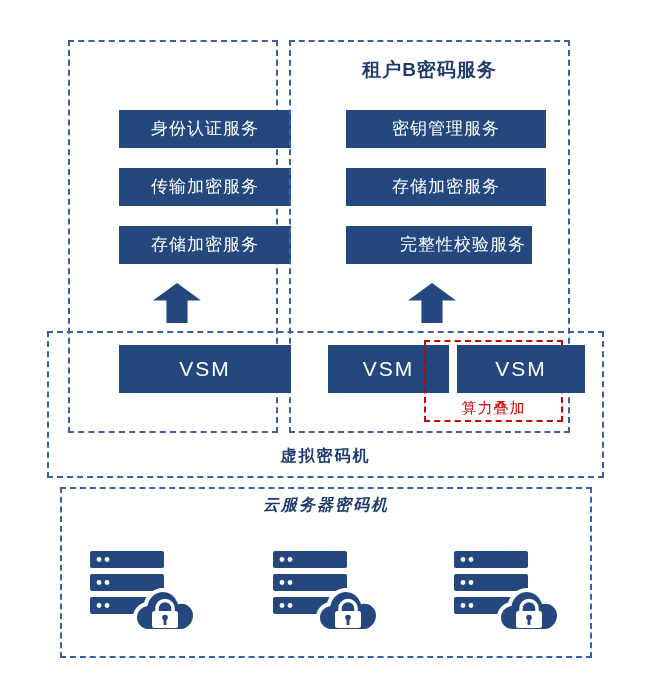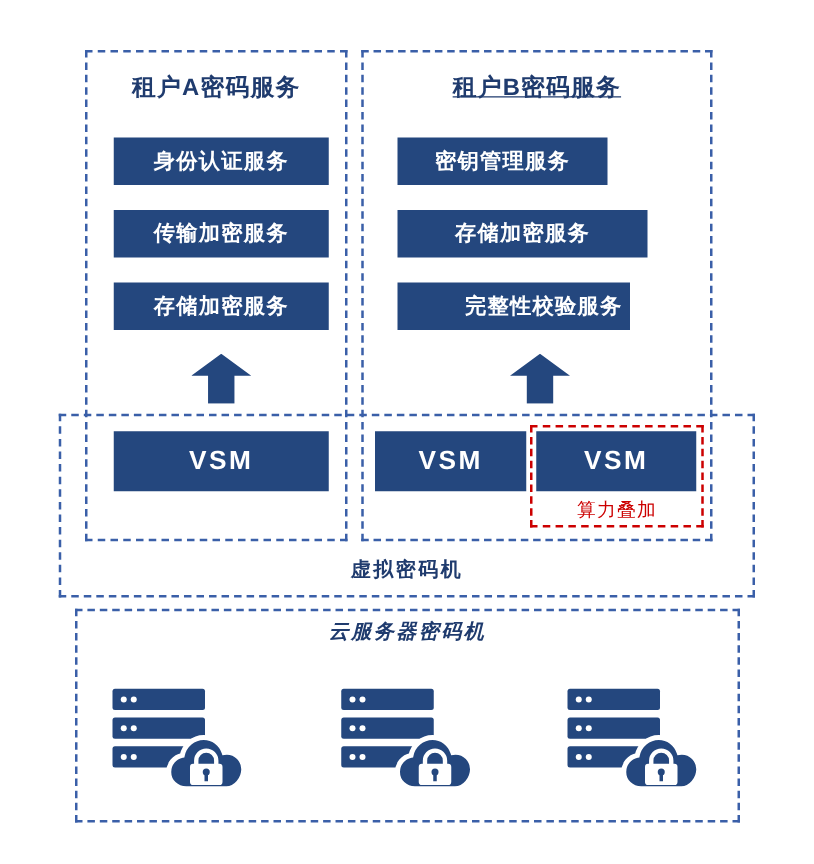--- a/index.html
+++ b/index.html
@@ -6,53 +6,52 @@
   html,body { background:#ffffff; }
   body { font-family:"Liberation Sans","DejaVu Sans",sans-serif; }
   .canvas {
     position:relative; width:651px; height:691px;
     background:#ffffff; overflow:hidden;
   }
   .dashed  { position:absolute; border:2px dashed #3A5FA8; background:transparent; }
   .red-dashed { position:absolute; border:2px dashed #CC0000; background:transparent; }
   .navy-box {
     position:absolute; background:#24477E; color:#ffffff;
-    font-weight:bold; text-align:center;
+    font-weight:normal; text-align:center;margin-left:28px;
   }
   .service { font-size:17px; height:38px; line-height:38px; letter-spacing:1px; }
   .vsm     { font-size:21px; height:48px; line-height:48px; letter-spacing:2px; }
   .title   { position:absolute; color:#1F3B6E; font-weight:bold; text-align:center; }
   .tenant-title { font-size:19px; letter-spacing:1px; }
   .layer-title  { font-size:16px; letter-spacing:2px; }
   .arrow-up {
     position:absolute; width:48px; height:40px; background:#24477E;
     clip-path:polygon(50% 0, 100% 44%, 72% 44%, 72% 100%, 28% 100%, 28% 44%, 0 44%);
   }
   .stack-label { position:absolute; color:#CC0000; font-weight:normal; font-size:15px; text-align:center; letter-spacing:1px; }
   .hsm-icon { position:absolute; width:112px; height:92px; }
   .hsm-icon svg { width:100%; height:100%; display:block; }
 </style>
 </head>
 <body>
 
 <div class="canvas">
 
   <div class="dashed" style="left:68px; top:40px; width:210px; height:393px;"></div>
-  <div class="title tenant-title" style="left:68px; top:57px; width:210px;">租户A密码服务</div>
 
   <div class="navy-box service" style="left:91px; top:110px; width:172px;">身份认证服务</div>
   <div class="navy-box service" style="left:91px; top:168px; width:172px;">传输加密服务</div>
   <div class="navy-box service" style="left:91px; top:226px; width:172px;">存储加密服务</div>
 
   <div class="arrow-up" style="left:153px; top:283px;"></div>
 
   <div class="dashed" style="left:289px; top:40px; width:281px; height:393px;"></div>
-  <div class="title tenant-title" style="left:289px; top:57px; width:281px;text-decoration:underline;">租户B密码服务</div>
+  <div class="title tenant-title" style="left:289px; top:57px; width:281px;">租户B密码服务</div>
 
-  <div class="navy-box service" style="left:318px; top:110px; width:168px;">密钥管理服务</div>
+  <div class="navy-box service" style="left:318px; top:110px; width:200px;">密钥管理服务</div>
   <div class="navy-box service" style="left:318px; top:168px; width:200px;">存储加密服务</div>
   <div class="navy-box service" style="left:318px; top:226px; width:186px;padding-left:48px;">完整性校验服务</div>
 
   <div class="arrow-up" style="left:408px; top:283px;"></div>
 
   <div class="dashed" style="left:47px; top:331px; width:557px; height:147px;"></div>
 
   <div class="navy-box vsm" style="left:91px; top:345px; width:172px;">VSM</div>
   <div class="navy-box vsm" style="left:300px; top:345px; width:121px;">VSM</div>
 

